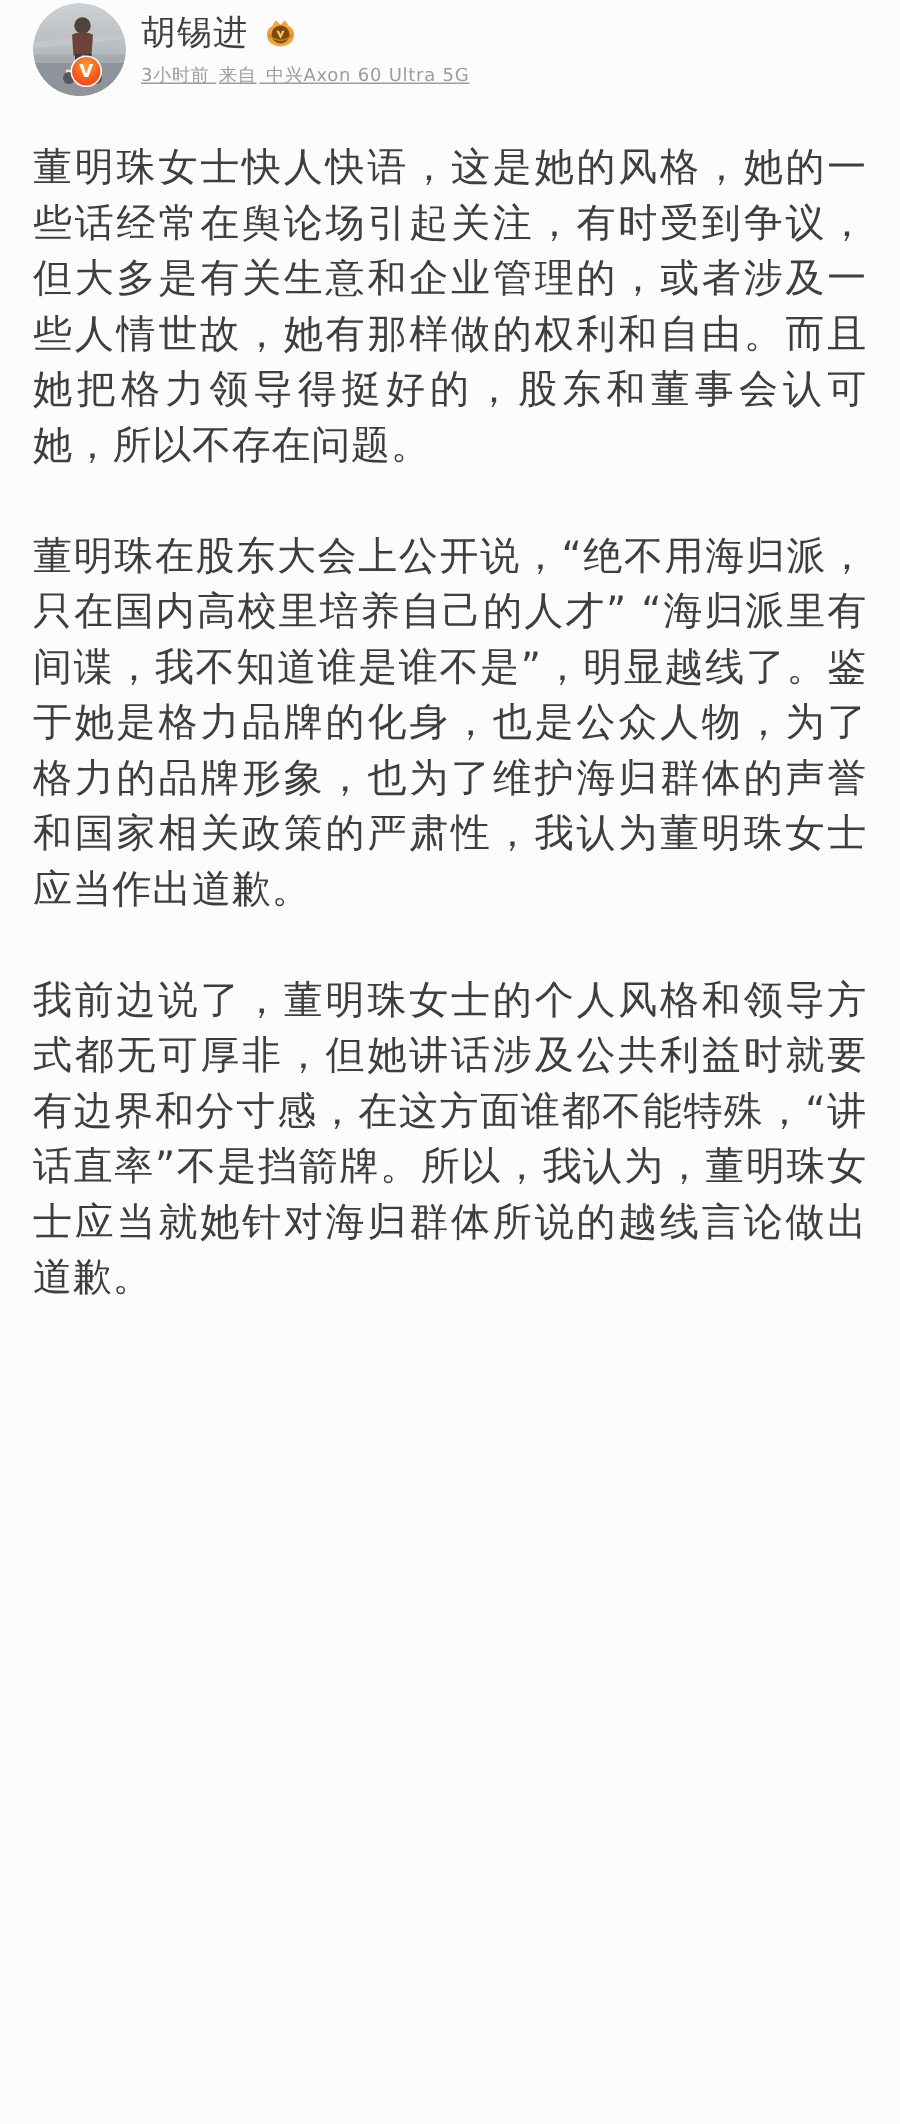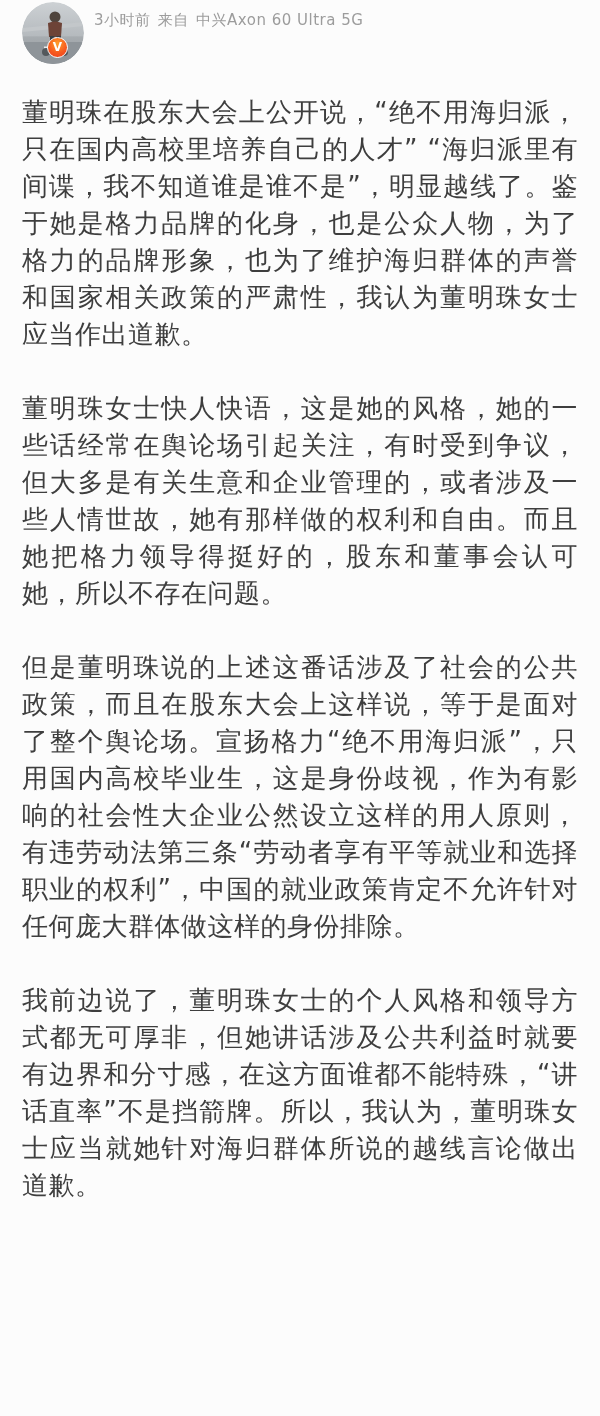--- a/index.html
+++ b/index.html
@@ -66,23 +66,24 @@
     letter-spacing: 1px;
     cursor: pointer;
   }
   .crown-icon {
     display: inline-flex;
     width: 24px;
     height: 24px;
   }
   .meta-row {
     margin-top: 5px;
-    font-size: 15px;
+    font-size: 12px;
     color: #9c9c9c;
     letter-spacing: 0.5px;
+    text-decoration: underline;
   }
   .meta-row .meta-sep { margin: 0 2px; }
   .post-body {
     margin-top: 30px;
   }
   .post-body p {
     margin: 0 0 37px 0;
     font-size: 26px;
     line-height: 37px;
     color: #3e3e3e;
@@ -122,29 +123,40 @@
           <rect x="34.5" y="34" width="4.5" height="11" fill="#383d42"></rect>
           <path d="M22 46 L44 46" stroke="#e6e8ea" stroke-width="3" fill="none"></path>
           <circle cx="24" cy="50" r="4" fill="#53585c"></circle>
           <circle cx="42" cy="50" r="4" fill="#53585c"></circle>
         </g>
       </svg>
       <span class="v-badge">V</span>
     </div>
 
     <div class="header-text">
+      <div class="name-row">
+        <span class="username">胡锡进</span>
+        <span class="crown-icon">
+          <svg width="24" height="24" viewBox="0 0 24 24" xmlns="http://www.w3.org/2000/svg">
+            <path d="M6.5 7 L9 3.5 L12 6.5 L15 3.5 L17.5 7 Z" fill="#f2a635"></path>
+            <path d="M3 13 Q3 6.5 12 6.5 Q21 6.5 21 13 Q21 20 12 21 Q3 20 3 13 Z" fill="#eda23c"></path>
+            <circle cx="12" cy="13" r="6" fill="#7d4a0e"></circle>
+            <path d="M9.2 10.5 L12 16 L14.8 10.5 L13 10.5 L12 13 L11 10.5 Z" fill="#f6c76a"></path>
+            <path d="M4 13 Q7 16.5 12 17 Q17 16.5 20 13" stroke="#c87f1d" stroke-width="1" fill="none"></path>
+          </svg>
+        </span>
+      </div>
       <div class="meta-row">
         <span>3小时前</span>
         <span class="meta-sep">来自</span>
         <span>中兴Axon 60 Ultra 5G</span>
       </div>
     </div>
 
   </header>
 
   <main class="post-body">
+    <p>董明珠女士快人快语，这是她的风格，她的一些话经常在舆论场引起关注，有时受到争议，但大多是有关生意和企业管理的，或者涉及一些人情世故，她有那样做的权利和自由。而且她把格力领导得挺好的，股东和董事会认可她，所以不存在问题。</p>
     <p>董明珠在股东大会上公开说，“绝不用海归派，只在国内高校里培养自己的人才” “海归派里有间谍，我不知道谁是谁不是”，明显越线了。鉴于她是格力品牌的化身，也是公众人物，为了格力的品牌形象，也为了维护海归群体的声誉和国家相关政策的严肃性，我认为董明珠女士应当作出道歉。</p>
-    <p>董明珠女士快人快语，这是她的风格，她的一些话经常在舆论场引起关注，有时受到争议，但大多是有关生意和企业管理的，或者涉及一些人情世故，她有那样做的权利和自由。而且她把格力领导得挺好的，股东和董事会认可她，所以不存在问题。</p>
-    <p>但是董明珠说的上述这番话涉及了社会的公共政策，而且在股东大会上这样说，等于是面对了整个舆论场。宣扬格力“绝不用海归派”，只用国内高校毕业生，这是身份歧视，作为有影响的社会性大企业公然设立这样的用人原则，有违劳动法第三条“劳动者享有平等就业和选择职业的权利”，中国的就业政策肯定不允许针对任何庞大群体做这样的身份排除。</p>
     <p>我前边说了，董明珠女士的个人风格和领导方式都无可厚非，但她讲话涉及公共利益时就要有边界和分寸感，在这方面谁都不能特殊，“讲话直率”不是挡箭牌。所以，我认为，董明珠女士应当就她针对海归群体所说的越线言论做出道歉。</p>
   </main>
 
 </div>
 
 </body></html>

